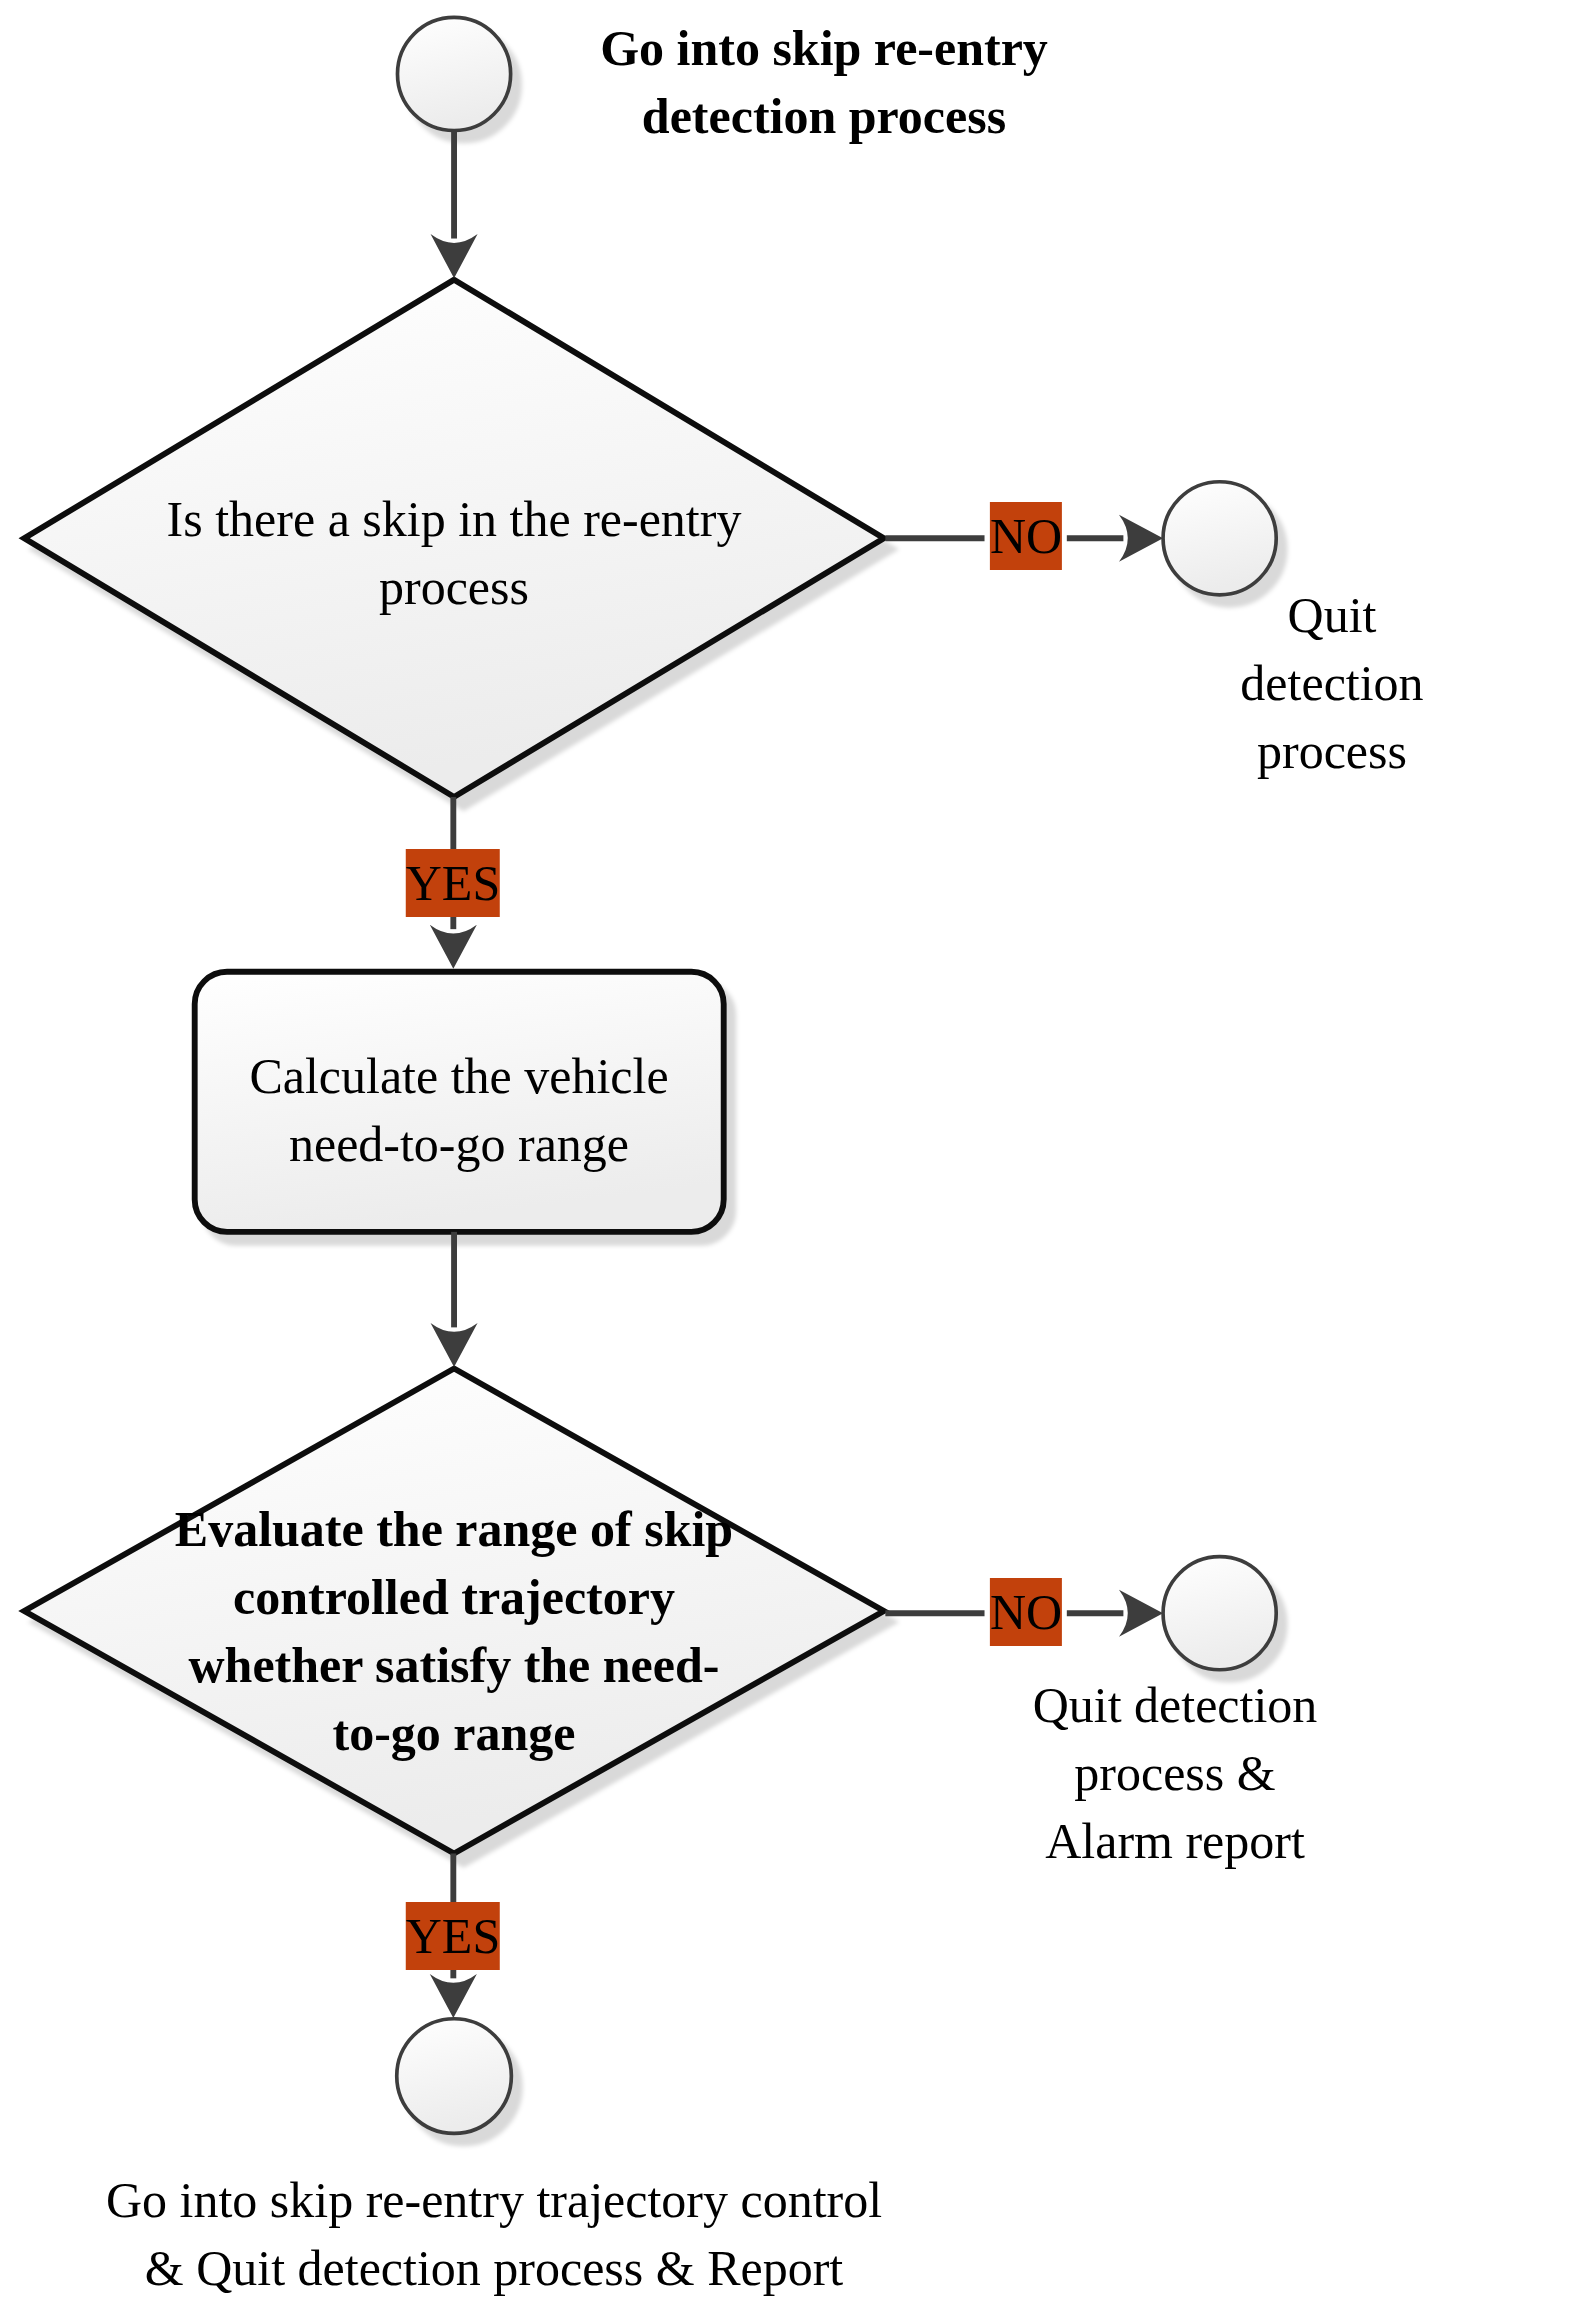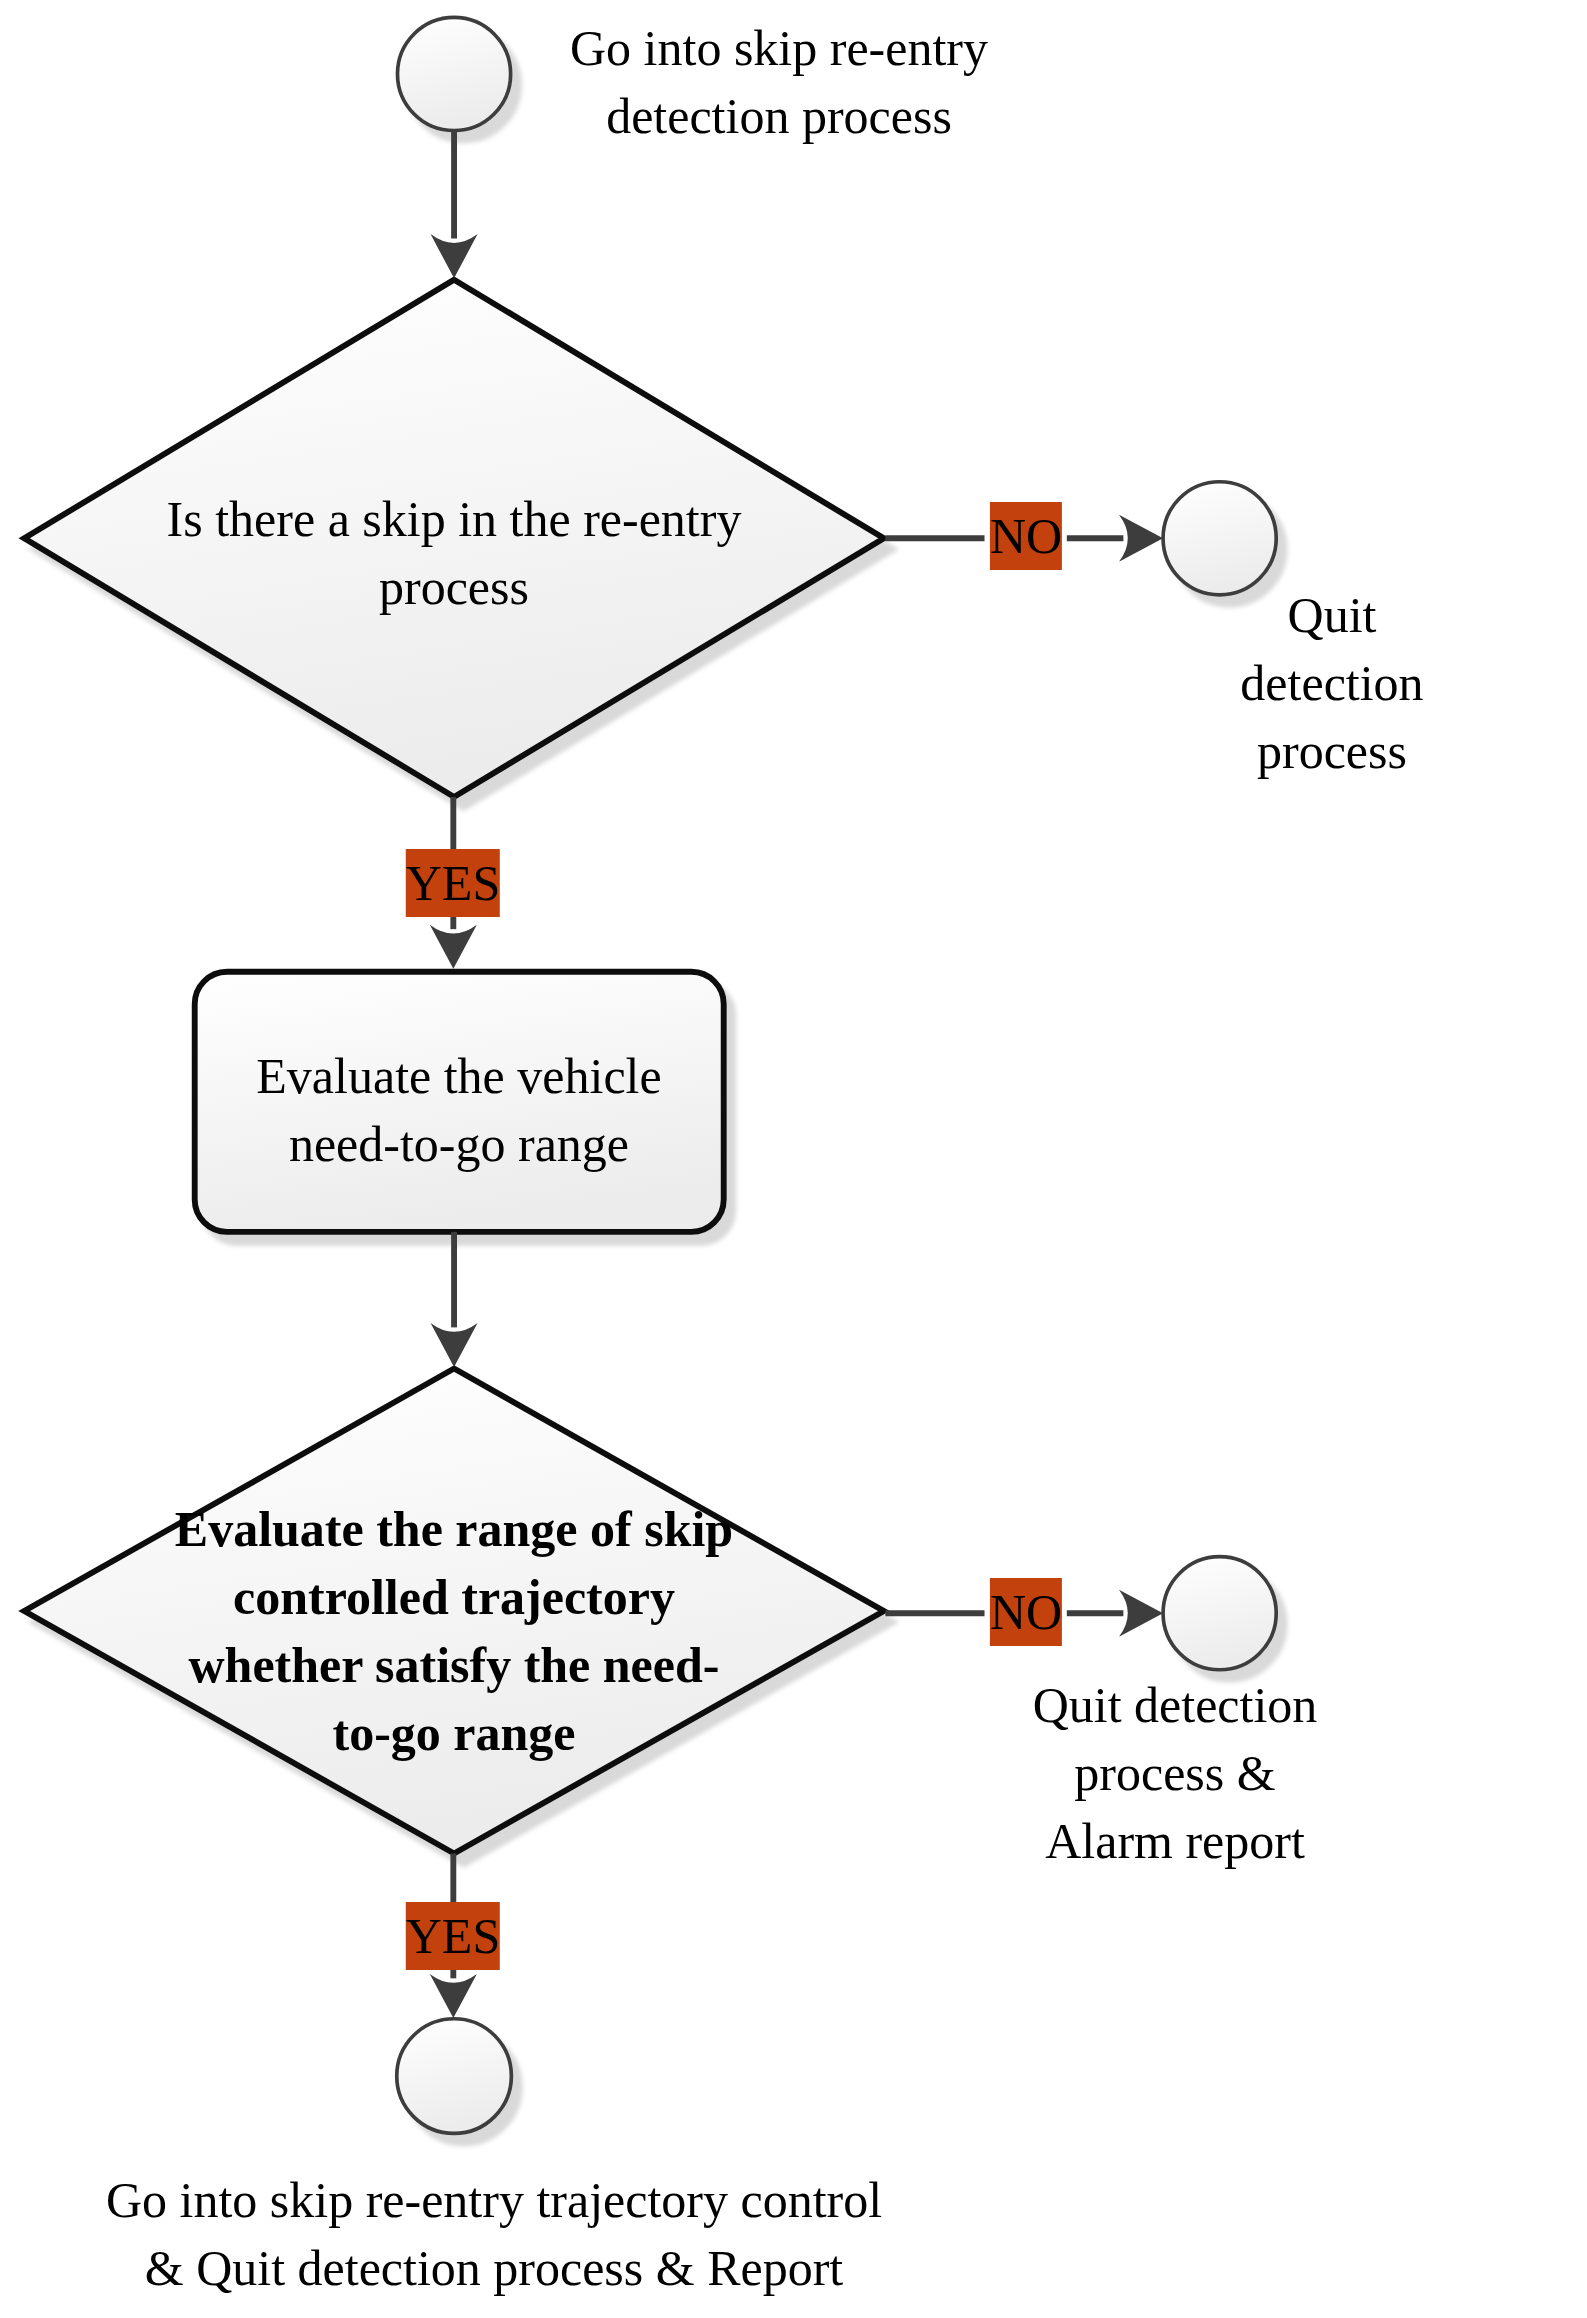--- a/index.html
+++ b/index.html
@@ -59,28 +59,28 @@
   <line class="conn" x1="1452" y1="2195" x2="1529" y2="2195"></line>
 
   <path class="ahead" d="M618,378 L586,318 Q618,342 650,318 Z"></path>
   <path class="ahead" d="M617,1318 L585,1258 Q617,1282 649,1258 Z"></path>
   <path class="ahead" d="M618,1860 L586,1800 Q618,1824 650,1800 Z"></path>
   <path class="ahead" d="M617,2746 L585,2686 Q617,2710 649,2686 Z"></path>
   <path class="ahead" d="M1583,732 L1523,700 Q1547,732 1523,764 Z"></path>
   <path class="ahead" d="M1583,2195 L1523,2163 Q1547,2195 1523,2227 Z"></path>
 </svg>
 
-<div class="lbl" style="left:779px; top:82px;">Go into skip re-entry
+<div class="lbl" style="left:824px; top:82px;font-weight:bold;">Go into skip re-entry
 detection process</div>
 <div class="lbl" style="left:454px;  top:553px;">Is there a skip in the re-entry
 process</div>
 <div class="lbl edge-lbl" style="left:1026px; top:536px;">NO</div>
 <div class="lbl" style="left:1332px; top:675px;margin-top:8px;">Quit detection process</div>
 <div class="lbl edge-lbl" style="left:453px;  top:883px;">YES</div>
-<div class="lbl" style="left:459px;  top:1110px;">Evaluate the vehicle
+<div class="lbl" style="left:459px;  top:1110px;">Calculate the vehicle
 need-to-go range</div>
 <div class="lbl" style="left:454px;  top:1631px;font-weight:bold;">Evaluate the range of skip
 controlled trajectory
 whether satisfy the need-
 to-go range</div>
 <div class="lbl edge-lbl" style="left:1026px; top:1612px;">NO</div>
 <div class="lbl" style="left:1175px; top:1773px;">Quit detection process &amp;
 Alarm report</div>
 <div class="lbl edge-lbl" style="left:453px;  top:1936px;">YES</div>
 <div class="lbl" style="left:494px;  top:2234px;">Go into skip re-entry trajectory control

